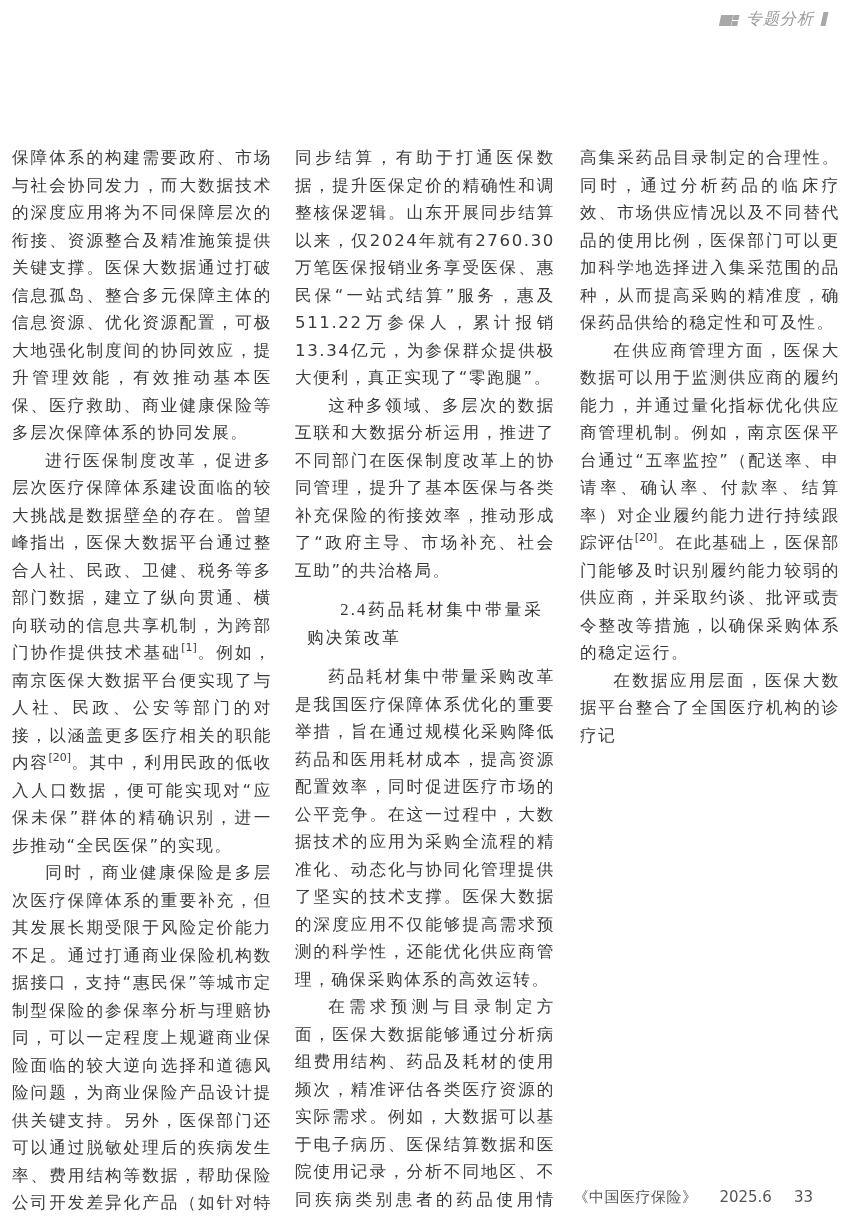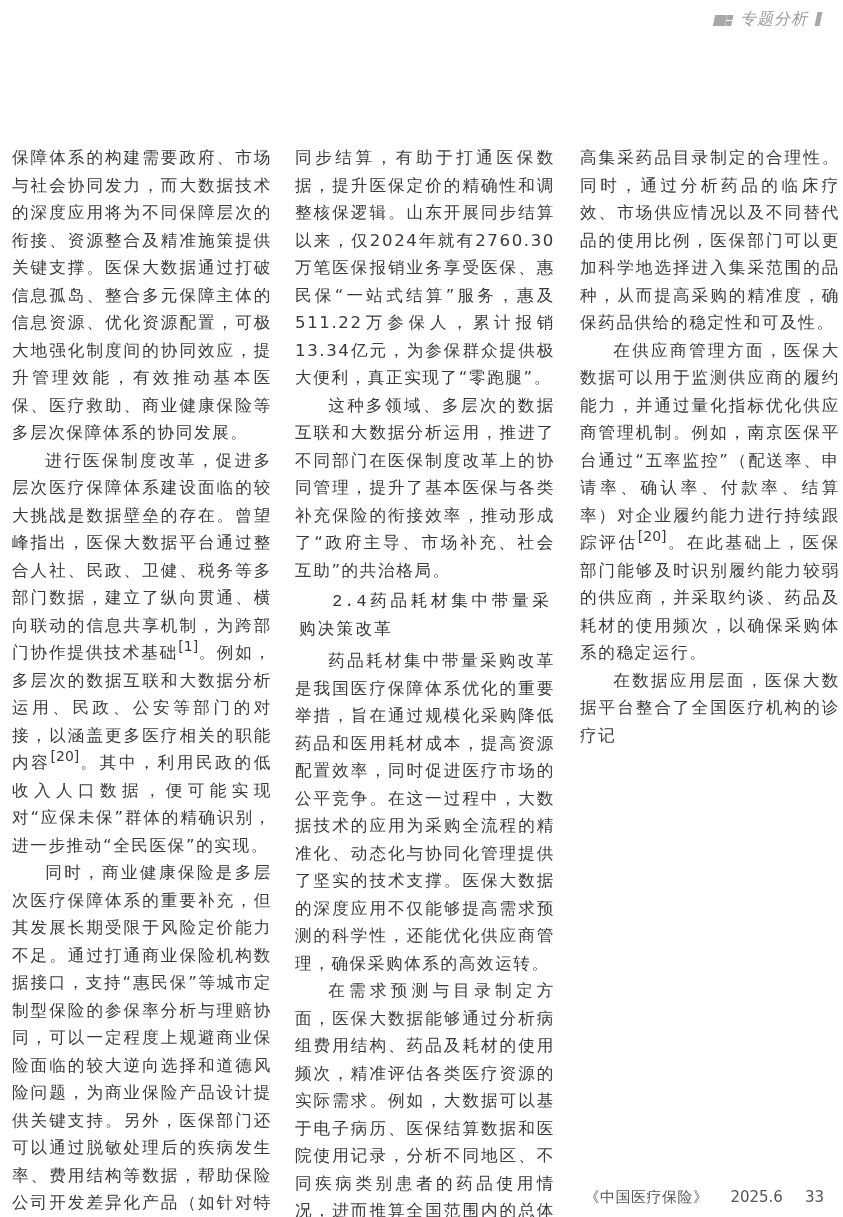--- a/index.html
+++ b/index.html
@@ -2,21 +2,21 @@
 <html><head>
 <meta charset="utf-8">
 <style>
   html, body { margin: 0; padding: 0; }
   body {
     width: 843px; height: 1217px; position: relative; overflow: hidden;
     background: #ffffff; color: #3a3a3a;
     font-family: "DejaVu Sans", "Liberation Sans", sans-serif;
   }
   .header {
-    position: absolute; top: 8px; right: 22px; height: 22px;
+    position: absolute; top: 8px; right: 16px; height: 22px;
     display: flex; align-items: center; gap: 6px; color: #9a9a9a;
   }
   .header .sec-icon { display: inline-block; width: 20px; height: 13px; position: relative; }
   .header .sec-icon::before {
     content: ""; position: absolute; left: 0; top: 2px; width: 12px; height: 11px;
     background: #a8a8a8; transform: skewX(-12deg);
   }
   .header .sec-icon::after {
     content: ""; position: absolute; left: 13px; top: 2px; width: 6px; height: 5px;
     background: #a8a8a8; transform: skewX(-12deg);
@@ -28,58 +28,58 @@
   .col {
     position: absolute; top: 144px; width: 260px;
     font-size: 16.6px; line-height: 27.5px; text-align: justify; letter-spacing: 1.6px;
   }
   .col-1 { left: 12px; }
   .col-2 { left: 295px; }
   .col-3 { left: 580px; }
   .col p { margin: 0; }
   .col p.indent { text-indent: 2em; }
   .col h3 {
-    margin: 4px; font-weight: normal; font-size: 16.6px; line-height: 27.5px;
+    margin: 12px; font-weight: normal; font-size: 16.6px; line-height: 27.5px;
     text-indent: 2em; letter-spacing: 2.2px;
-    font-family: Liberation Mono, monospace; color: #333;
+    font-family: Liberation Serif, serif; color: #333;
   }
-  sup { font-size: 14px; line-height: 0; vertical-align: super; letter-spacing: 0; }
+  sup { font-size: 11px; line-height: 0; vertical-align: super; letter-spacing: 0; }
 
   .footer {
-    position: absolute; bottom: 10px; right: 19px; font-size: 15px; color: #555;
+    position: absolute; bottom: 10px; right: 30px; font-size: 15px; color: #555;
     display: flex; gap: 22px; align-items: baseline;
   }
   .footer .journal { letter-spacing: 0.5px; }
 </style>
 </head>
 <body>
 
 <div class="header">
   <span class="sec-icon"></span>
   <span class="sec-title">专题分析</span>
   <span class="bar-icon"></span>
 </div>
 
 <div class="col col-1">
   <p>保障体系的构建需要政府、市场与社会协同发力，而大数据技术的深度应用将为不同保障层次的衔接、资源整合及精准施策提供关键支撑。医保大数据通过打破信息孤岛、整合多元保障主体的信息资源、优化资源配置，可极大地强化制度间的协同效应，提升管理效能，有效推动基本医保、医疗救助、商业健康保险等多层次保障体系的协同发展。</p>
-  <p class="indent"><span>进行医保制度改革，促进多层次医疗保障体系建设面临的较大挑战是数据壁垒的存在。曾望峰指出，医保大数据平台通过整合人社、民政、卫健、税务等多部门数据，建立了纵向贯通、横向联动的信息共享机制，为跨部门协作提供技术基础</span><sup>[1]</sup><span>。例如，多层次的数据互联和大数据分析运用、民政、公安等部门的对接，以涵盖更多医疗相关的职能内容</span><sup>[20]</sup><span>。其中，利用民政的低收入人口数据，便可能实现对“应保未保”群体的精确识别，进一步推动“全民医保”的实现。</span></p>
+  <p class="indent"><span>进行医保制度改革，促进多层次医疗保障体系建设面临的较大挑战是数据壁垒的存在。曾望峰指出，医保大数据平台通过整合人社、民政、卫健、税务等多部门数据，建立了纵向贯通、横向联动的信息共享机制，为跨部门协作提供技术基础</span><sup>[1]</sup><span>。例如，南京医保大数据平台便实现了与人社、民政、公安等部门的对接，以涵盖更多医疗相关的职能内容</span><sup>[20]</sup><span>。其中，利用民政的低收入人口数据，便可能实现对“应保未保”群体的精确识别，进一步推动“全民医保”的实现。</span></p>
   <p class="indent">同时，商业健康保险是多层次医疗保障体系的重要补充，但其发展长期受限于风险定价能力不足。通过打通商业保险机构数据接口，支持“惠民保”等城市定制型保险的参保率分析与理赔协同，可以一定程度上规避商业保险面临的较大逆向选择和道德风险问题，为商业保险产品设计提供关键支持。另外，医保部门还可以通过脱敏处理后的疾病发生率、费用结构等数据，帮助保险公司开发差异化产品（如针对特定疾病的补充险），助推商业健康保险创新。基于医保数据的“医保+商保”</p>
 </div>
 
 <div class="col col-2">
   <p>同步结算，有助于打通医保数据，提升医保定价的精确性和调整核保逻辑。山东开展同步结算以来，仅2024年就有2760.30万笔医保报销业务享受医保、惠民保“一站式结算”服务，惠及511.22万参保人，累计报销13.34亿元，为参保群众提供极大便利，真正实现了“零跑腿”。</p>
   <p class="indent">这种多领域、多层次的数据互联和大数据分析运用，推进了不同部门在医保制度改革上的协同管理，提升了基本医保与各类补充保险的衔接效率，推动形成了“政府主导、市场补充、社会互助”的共治格局。</p>
   <h3>2.4药品耗材集中带量采购决策改革</h3>
   <p class="indent">药品耗材集中带量采购改革是我国医疗保障体系优化的重要举措，旨在通过规模化采购降低药品和医用耗材成本，提高资源配置效率，同时促进医疗市场的公平竞争。在这一过程中，大数据技术的应用为采购全流程的精准化、动态化与协同化管理提供了坚实的技术支撑。医保大数据的深度应用不仅能够提高需求预测的科学性，还能优化供应商管理，确保采购体系的高效运转。</p>
   <p class="indent">在需求预测与目录制定方面，医保大数据能够通过分析病组费用结构、药品及耗材的使用频次，精准评估各类医疗资源的实际需求。例如，大数据可以基于电子病历、医保结算数据和医院使用记录，分析不同地区、不同疾病类别患者的药品使用情况，进而推算全国范围内的总体需求。这种数据驱动的预测方法能够减少主观决策的影响，提</p>
 </div>
 
 <div class="col col-3">
   <p>高集采药品目录制定的合理性。同时，通过分析药品的临床疗效、市场供应情况以及不同替代品的使用比例，医保部门可以更加科学地选择进入集采范围的品种，从而提高采购的精准度，确保药品供给的稳定性和可及性。</p>
-  <p class="indent"><span>在供应商管理方面，医保大数据可以用于监测供应商的履约能力，并通过量化指标优化供应商管理机制。例如，南京医保平台通过“五率监控”（配送率、申请率、确认率、付款率、结算率）对企业履约能力进行持续跟踪评估</span><sup>[20]</sup><span>。在此基础上，医保部门能够及时识别履约能力较弱的供应商，并采取约谈、药品及耗材的使用频次，以确保采购体系的稳定运行。</span></p>
+  <p class="indent"><span>在供应商管理方面，医保大数据可以用于监测供应商的履约能力，并通过量化指标优化供应商管理机制。例如，南京医保平台通过“五率监控”（配送率、申请率、确认率、付款率、结算率）对企业履约能力进行持续跟踪评估</span><sup>[20]</sup><span>。在此基础上，医保部门能够及时识别履约能力较弱的供应商，并采取约谈、批评或责令整改等措施，以确保采购体系的稳定运行。</span></p>
   <p class="indent">在数据应用层面，医保大数据平台整合了全国医疗机构的诊疗记</p>
 </div>
 
 <div class="footer">
   <span class="journal">《中国医疗保险》</span>
   <span>2025.6</span>
   <span>33</span>
 </div>
 
 </body></html>

